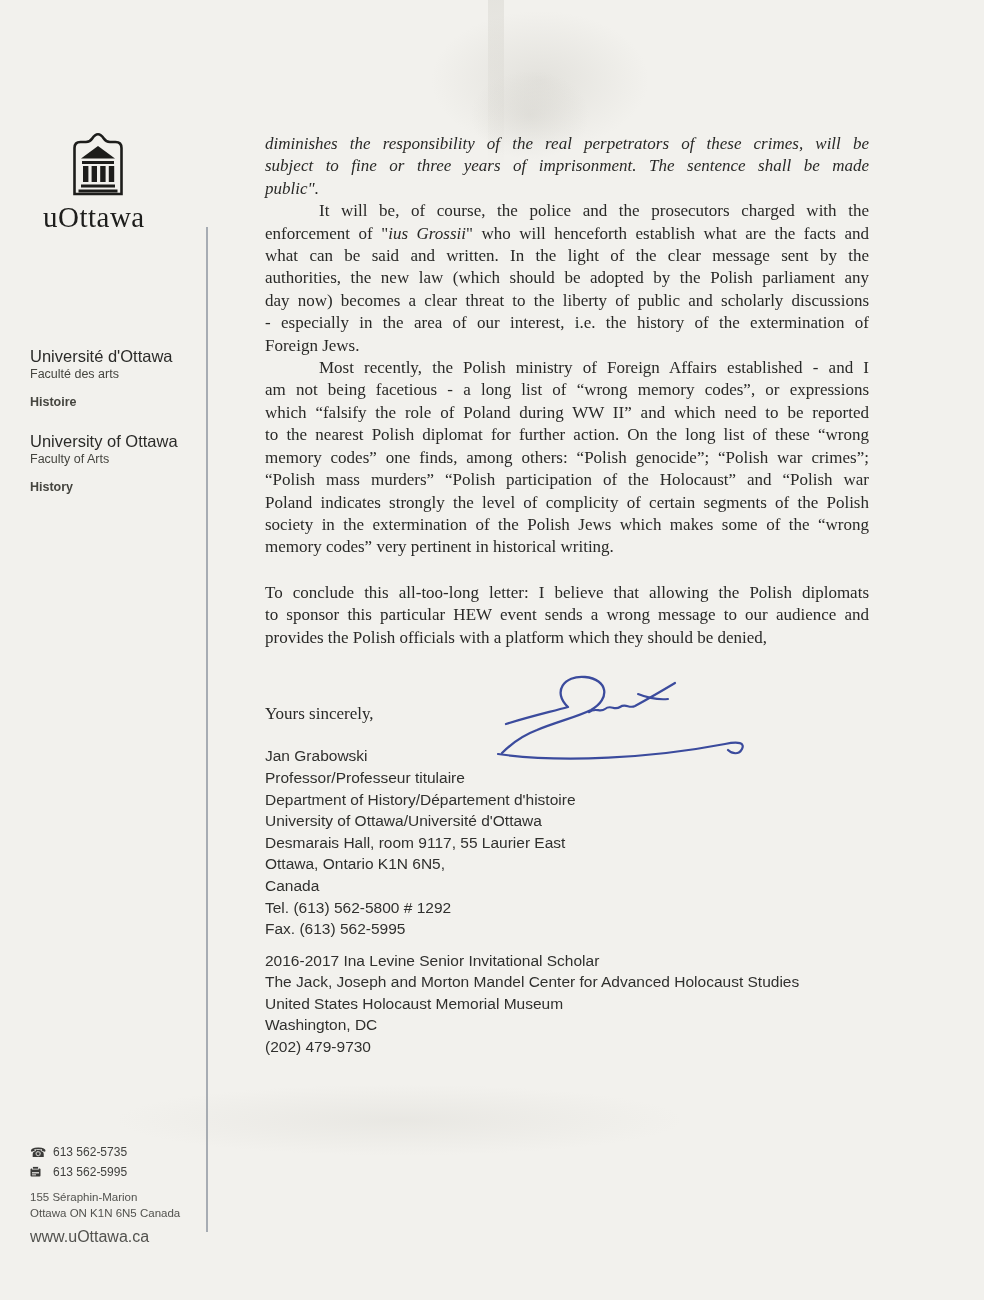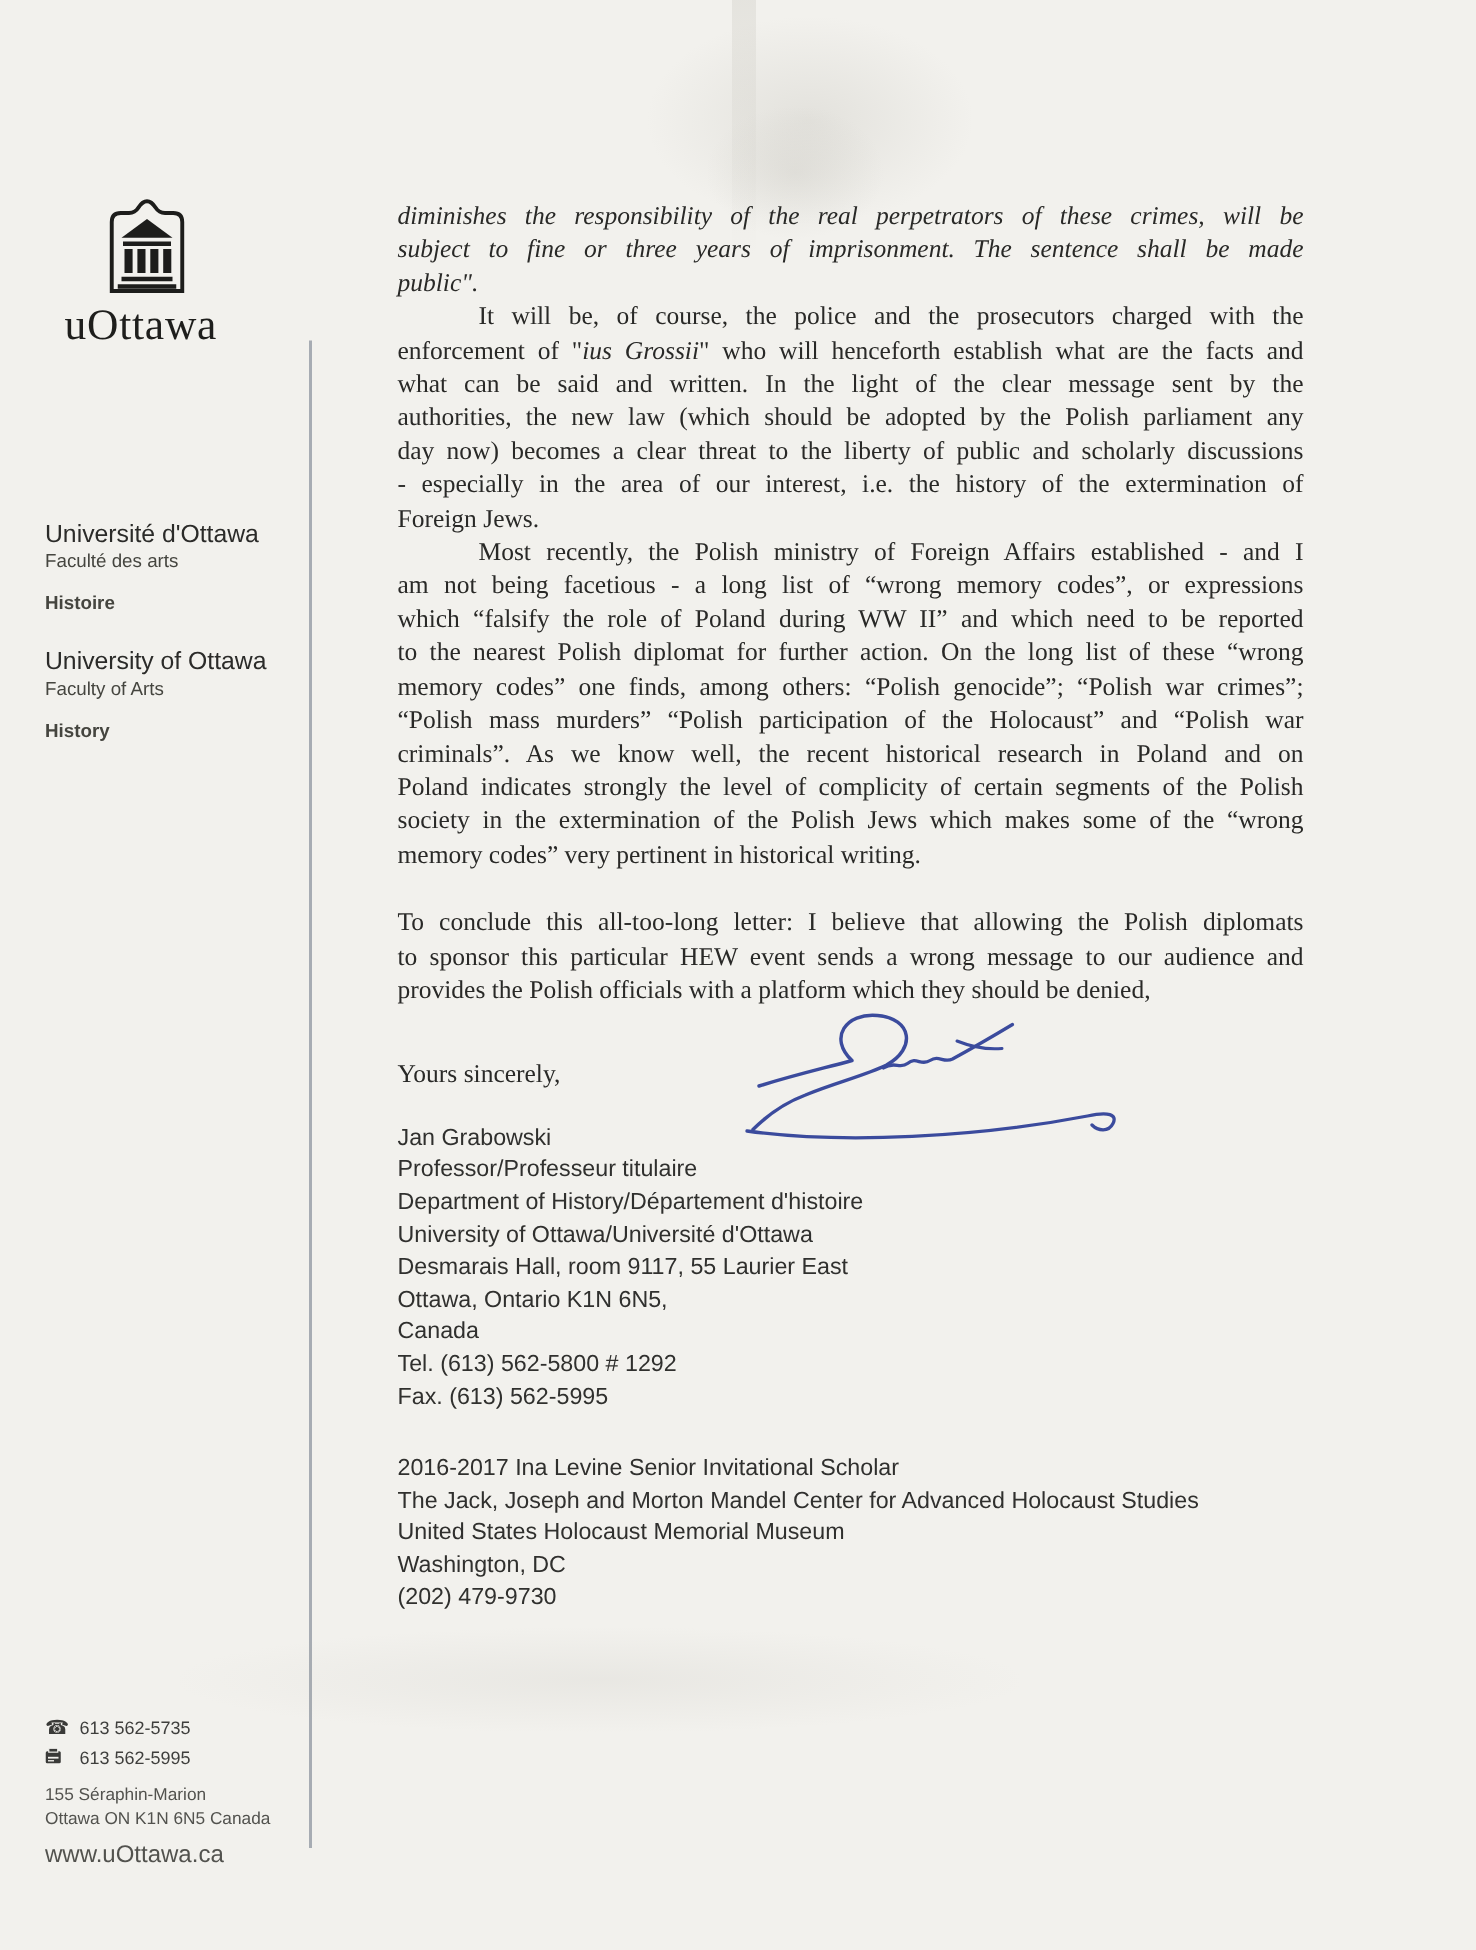--- a/index.html
+++ b/index.html
@@ -48,31 +48,31 @@
     font-size: 17px; line-height: 22.4px; color: #292927;
   }
   .line { text-align: justify; text-align-last: justify; }
   .line.end { text-align-last: left; }
   .line.ind { text-indent: 54px; }
   .para.em .line { font-style: italic; }
   .para.gap { margin-top: 23px; }
   .it { font-style: italic; }
   .ul { text-underline-offset: 3px; }
 
-  .closing { margin-top: 34px; }
+  .closing { margin-top: 54px; }
 
   .sig-svg { position: absolute; left: 492px; top: 670px; }
 
   .sig-block {
     margin-top: 20px;
     font-family: "Liberation Sans", "DejaVu Sans", sans-serif;
     font-size: 15.5px; line-height: 21.6px; color: #30302e;
   }
   .aff-block {
-    margin-top: 26px;
+    margin-top: 10px;
     font-family: "Liberation Sans", "DejaVu Sans", sans-serif;
     font-size: 15.5px; line-height: 21.6px; color: #30302e;
   }
 
   
   .footer { position: absolute; left: 30px; top: 1142px; width: 190px; color: #3f3f3d; }
   .frow { display: flex; align-items: center; gap: 10px; height: 20px; font-size: 12px; }
   .frow .glyph { font-family: "DejaVu Sans", sans-serif; font-size: 13px; color: #3a3a38; width: 13px; }
   .faddr { margin-top: 8px; font-size: 11.5px; line-height: 15.5px; color: #52524e; }
   .fweb  { margin-top: 7px; font-size: 16px; color: #52524e; }
@@ -129,21 +129,20 @@
           <div class="line"><span>- especially in the area of our interest, i.e. the history of the extermination of</span></div>
           <div class="line end"><span>Foreign Jews.</span></div>
         </div>
         <div class="para">
           <div class="line ind"><span>Most recently, the Polish ministry of Foreign Affairs established - and I</span></div>
           <div class="line"><span>am not being facetious - a long list of “wrong memory codes”, or expressions</span></div>
           <div class="line"><span>which “falsify the role of Poland during WW II” and  which need to be reported</span></div>
           <div class="line"><span>to the nearest Polish diplomat for further action.  On the long list of these “wrong</span></div>
           <div class="line"><span>memory codes” one finds, among others: “Polish genocide”; “Polish war crimes”;</span></div>
           <div class="line"><span>“Polish mass murders” “Polish participation of the Holocaust” and “Polish war</span></div>
-          <div class="line"><span>criminals”.  As we know well, the recent historical research in Poland and on</span></div>
           <div class="line"><span>Poland indicates strongly the level of complicity of certain segments of the Polish</span></div>
           <div class="line"><span>society in the extermination of the Polish Jews which makes some of the “wrong</span></div>
           <div class="line end"><span>memory codes” very pertinent in historical writing.</span></div>
         </div>
         <div class="para gap">
           <div class="line"><span>To conclude this all-too-long letter: I believe that allowing the Polish diplomats</span></div>
           <div class="line"><span>to sponsor </span><span class="ul">this particular </span><span>HEW event sends a wrong message to our audience and</span></div>
           <div class="line end"><span>provides the Polish officials with a platform which they should be denied,</span></div>
         </div>
       </div>

